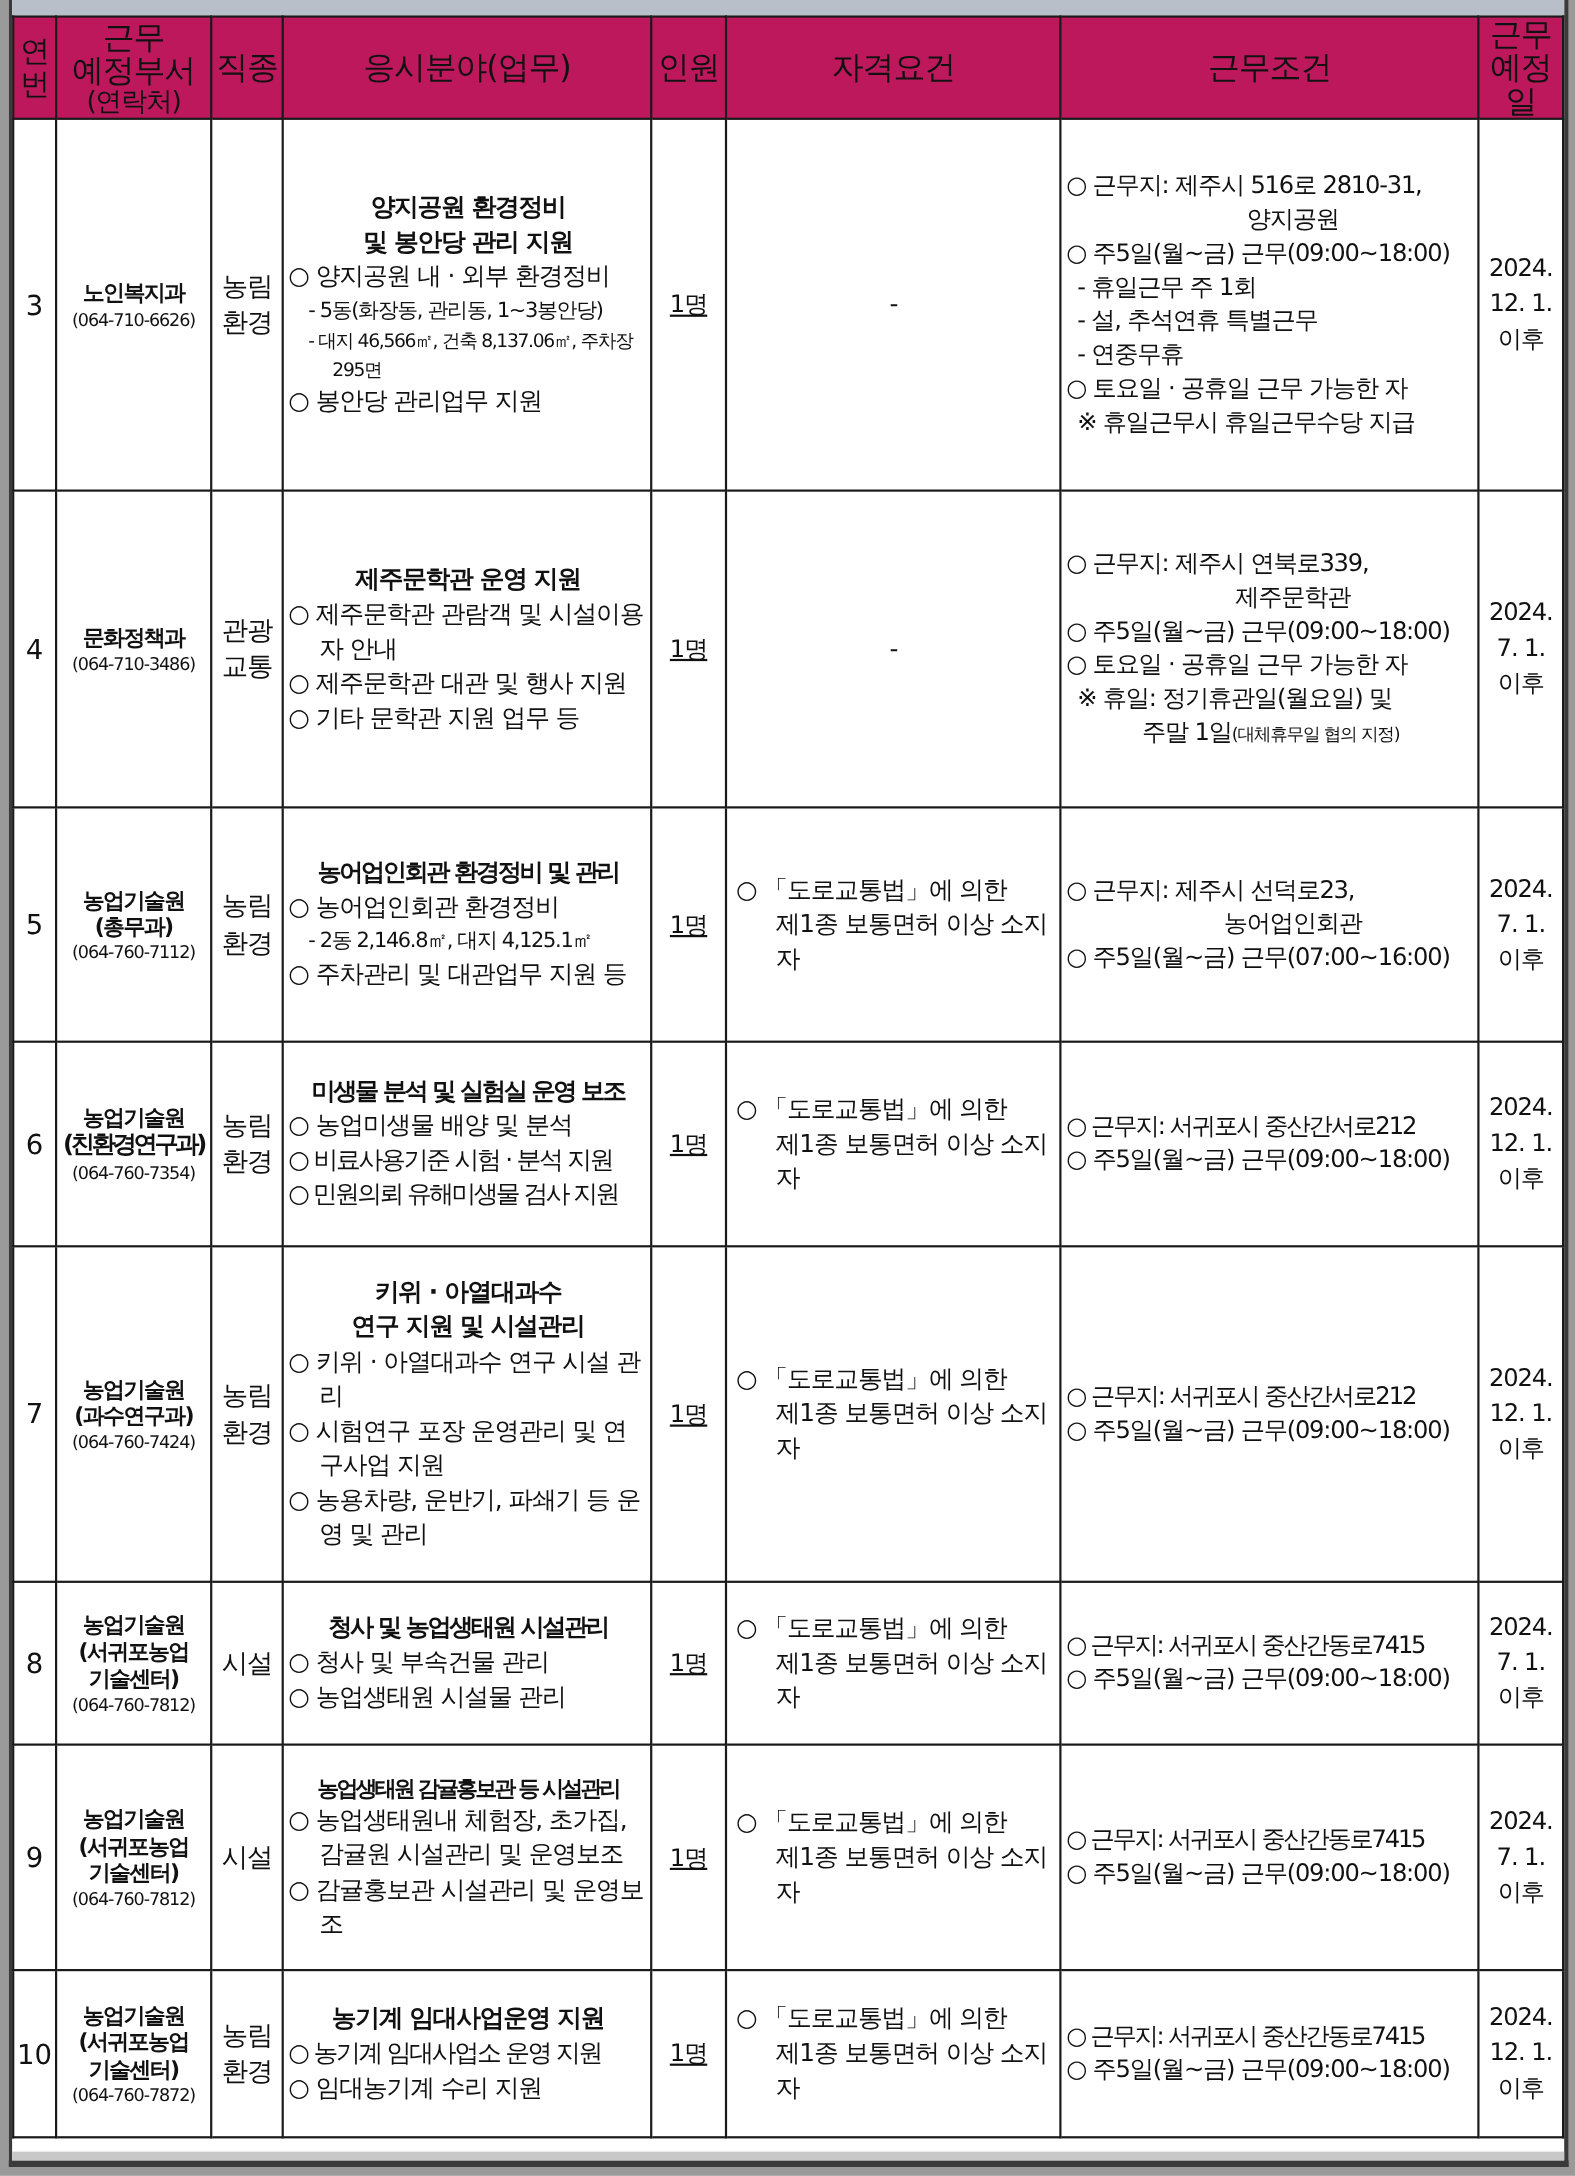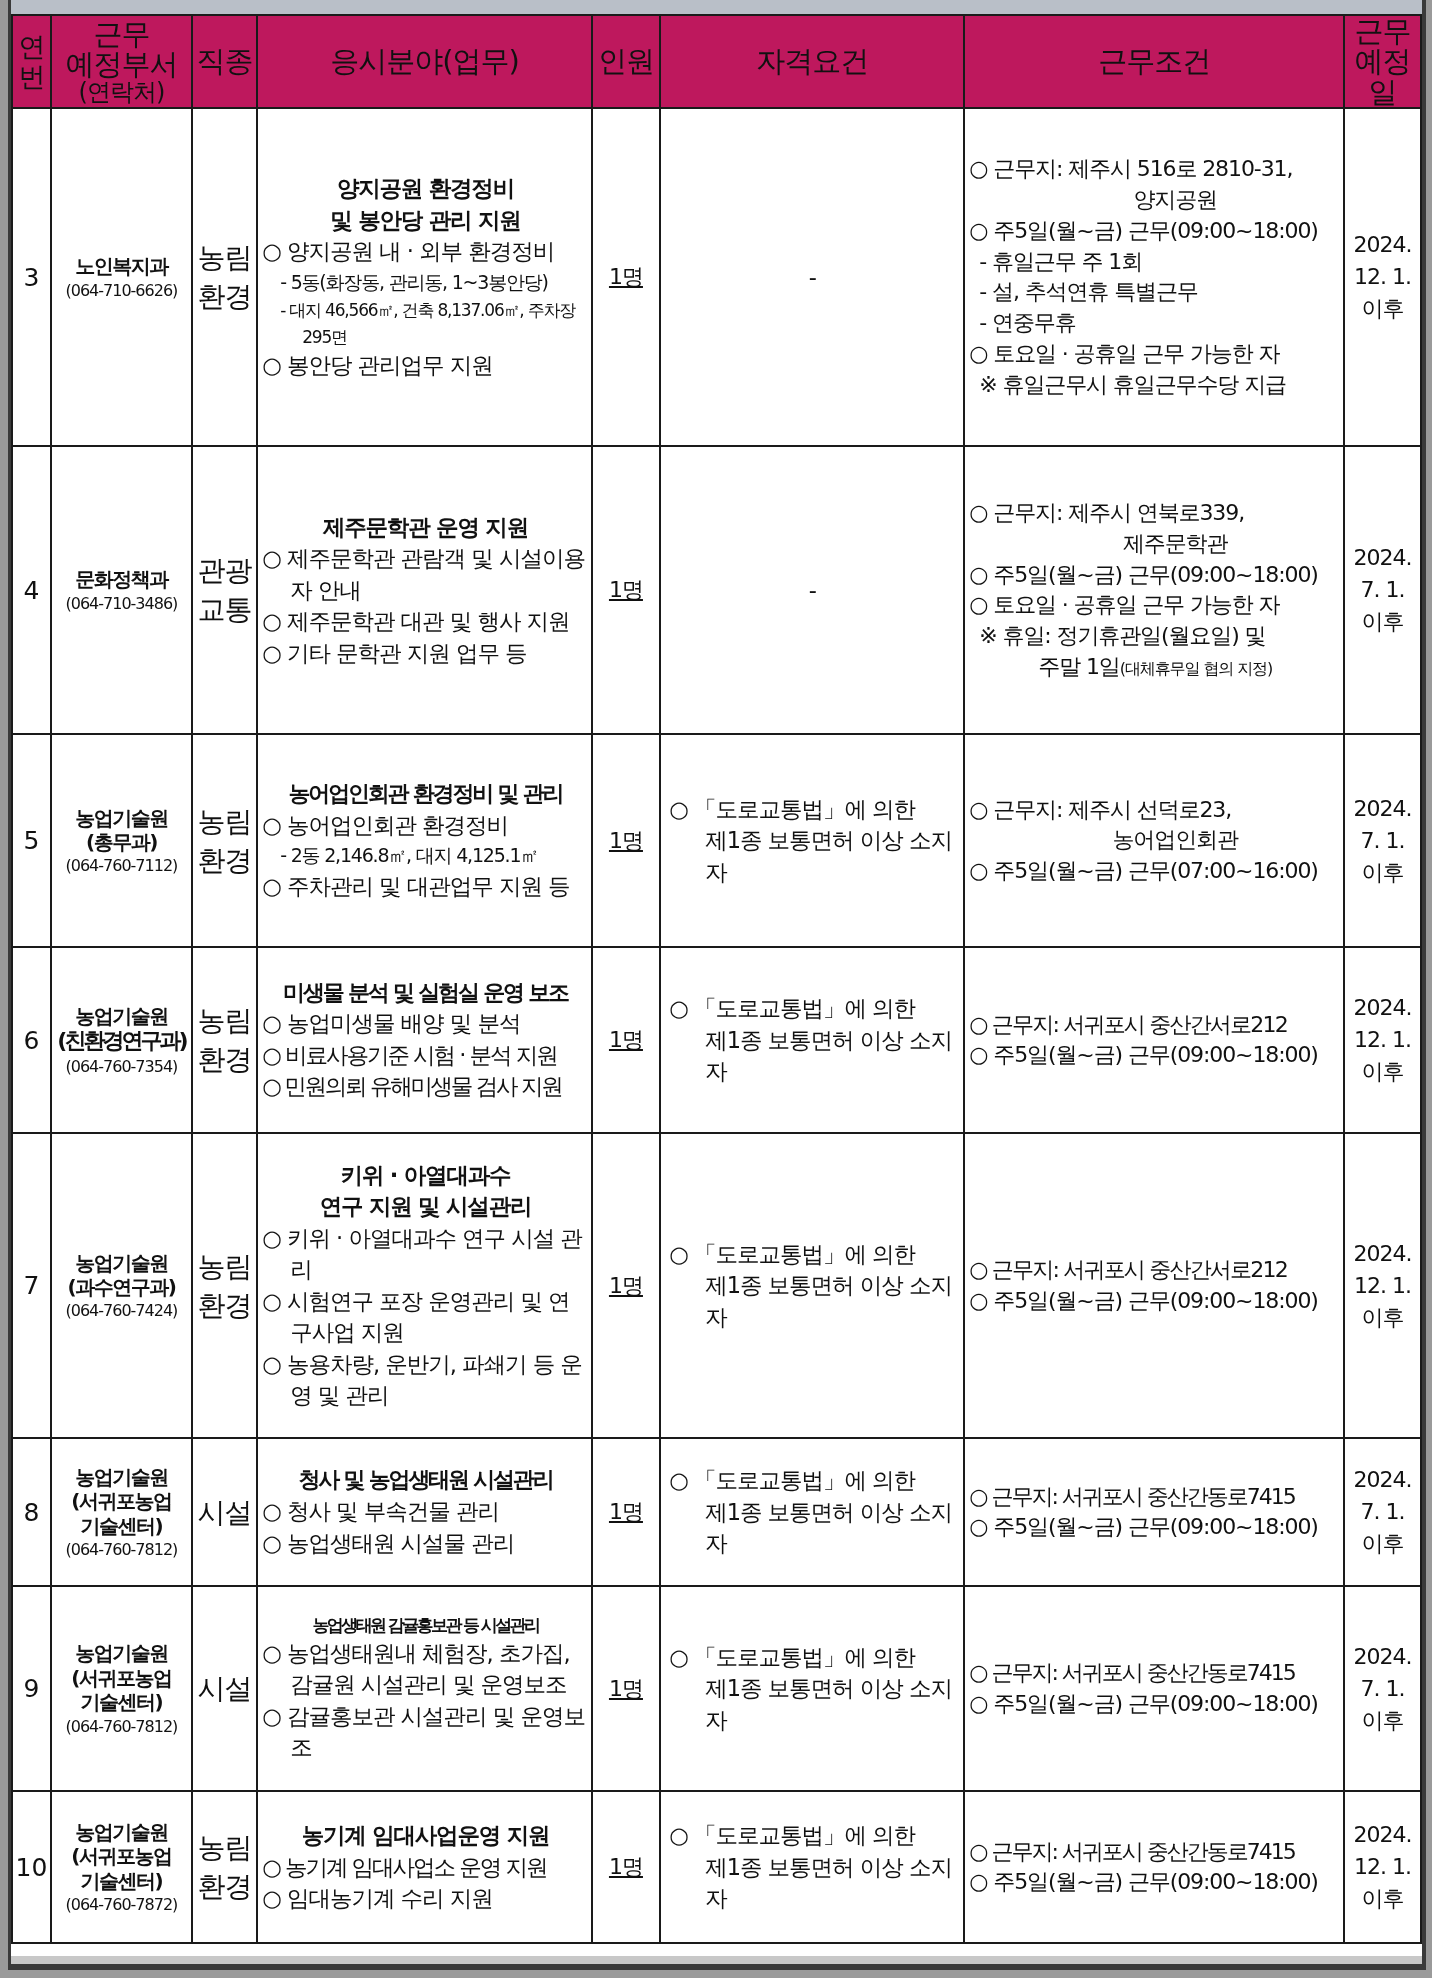--- a/index.html
+++ b/index.html
@@ -52,21 +52,21 @@
   .col-field { width: 318px; }
   .col-count { width: 65px; }
   .col-qual { width: 289px; }
   .col-cond { width: 361px; }
   .col-date { width: 73px; }
 
   td.no { text-align: center; font-size: 25px; }
   td.dept { text-align: center; line-height: 1.22; }
   td.dept .dname { font-size: 20px; font-weight: bold; letter-spacing: -1.5px; display: block; }
   td.dept .phone { font-size: 16px; letter-spacing: -1px; display: block; margin-top: 2px; }
-  td.type { text-align: center; font-size: 28px; line-height: 1.4; letter-spacing: -1px; }
+  td.type { text-align: center; font-size: 24px; line-height: 1.4; letter-spacing: -1px; }
   td.field { font-size: 22.5px; line-height: 1.4; letter-spacing: -1px; padding: 4px 2px 4px 4px; }
   td.field .ftitle { font-weight: bold; text-align: center; display: block; letter-spacing: -1.2px; }
   td.field .ftitle.tight { letter-spacing: -2.2px; font-size: 22px; }
   td.field .b { display: block; padding-left: 28px; text-indent: -28px; }
   td.field .s { display: block; padding-left: 40px; text-indent: -22px; font-size: 17px; line-height: 1.55; letter-spacing: -1.2px; }
   td.count { text-align: center; font-size: 22px; letter-spacing: -1px; text-decoration: underline; }
   td.qual { font-size: 22.5px; line-height: 1.4; letter-spacing: -1px; padding: 4px 4px; }
   td.qual.center { text-align: center; }
   td.qual .b { display: block; padding-left: 40px; text-indent: -36px; }
   td.cond { font-size: 22px; line-height: 1.4; letter-spacing: -1.1px; padding: 4px 2px 4px 4px; border-radius: 22px; }
@@ -327,21 +327,21 @@
         <td class="dept">
           <span class="dname">농업기술원</span>
           <span class="dname">(서귀포농업</span>
           <span class="dname">기술센터)</span>
           <span class="phone">(064-760-7812)</span>
         </td>
         <td class="type">
           <span>시설</span>
         </td>
         <td class="field">
-          <span class="ftitle tight" style="font-size:17px;letter-spacing:-2.6px;">농업생태원 감귤홍보관 등 시설관리</span>
+          <span class="ftitle tight" style="font-size:20px;letter-spacing:-2.6px;">농업생태원 감귤홍보관 등 시설관리</span>
           <span class="b">○ 농업생태원내 체험장, 초가집, 감귤원 시설관리 및 운영보조</span>
           <span class="b">○ 감귤홍보관 시설관리 및 운영보조</span>
         </td>
         <td class="count">1명</td>
         <td class="qual">
           <span class="b">○ 「도로교통법」에 의한</span>
           <span class="b" style="text-indent:0;">제1종 보통면허 이상 소지자</span>
         </td>
         <td class="cond">
           <span class="b" style="letter-spacing:-2px;">○ 근무지: 서귀포시 중산간동로7415</span>

